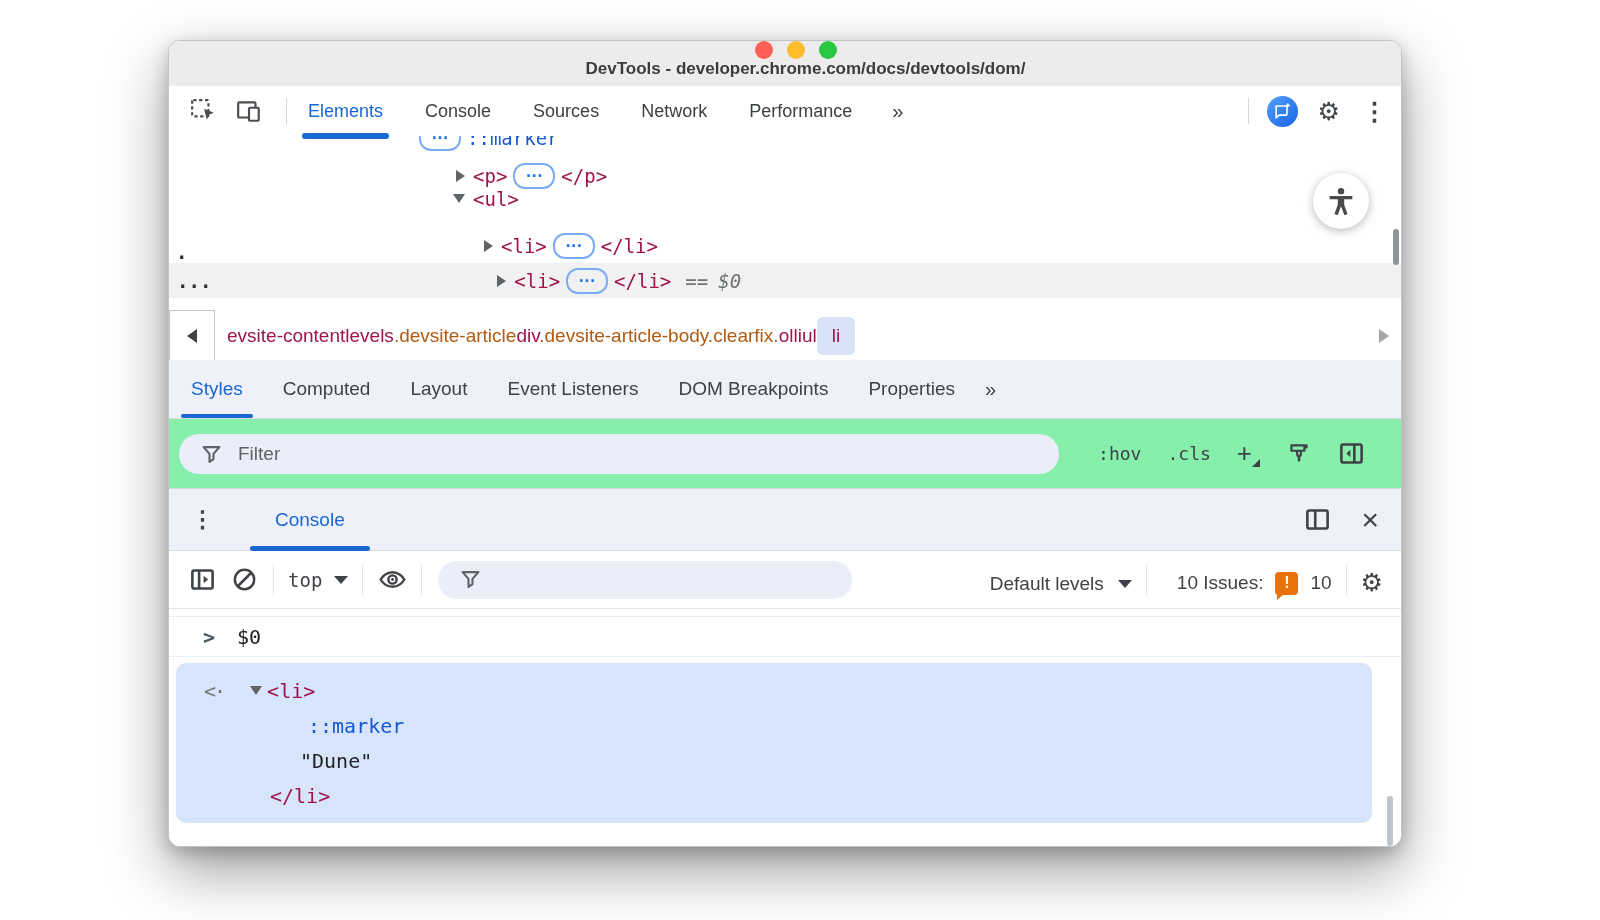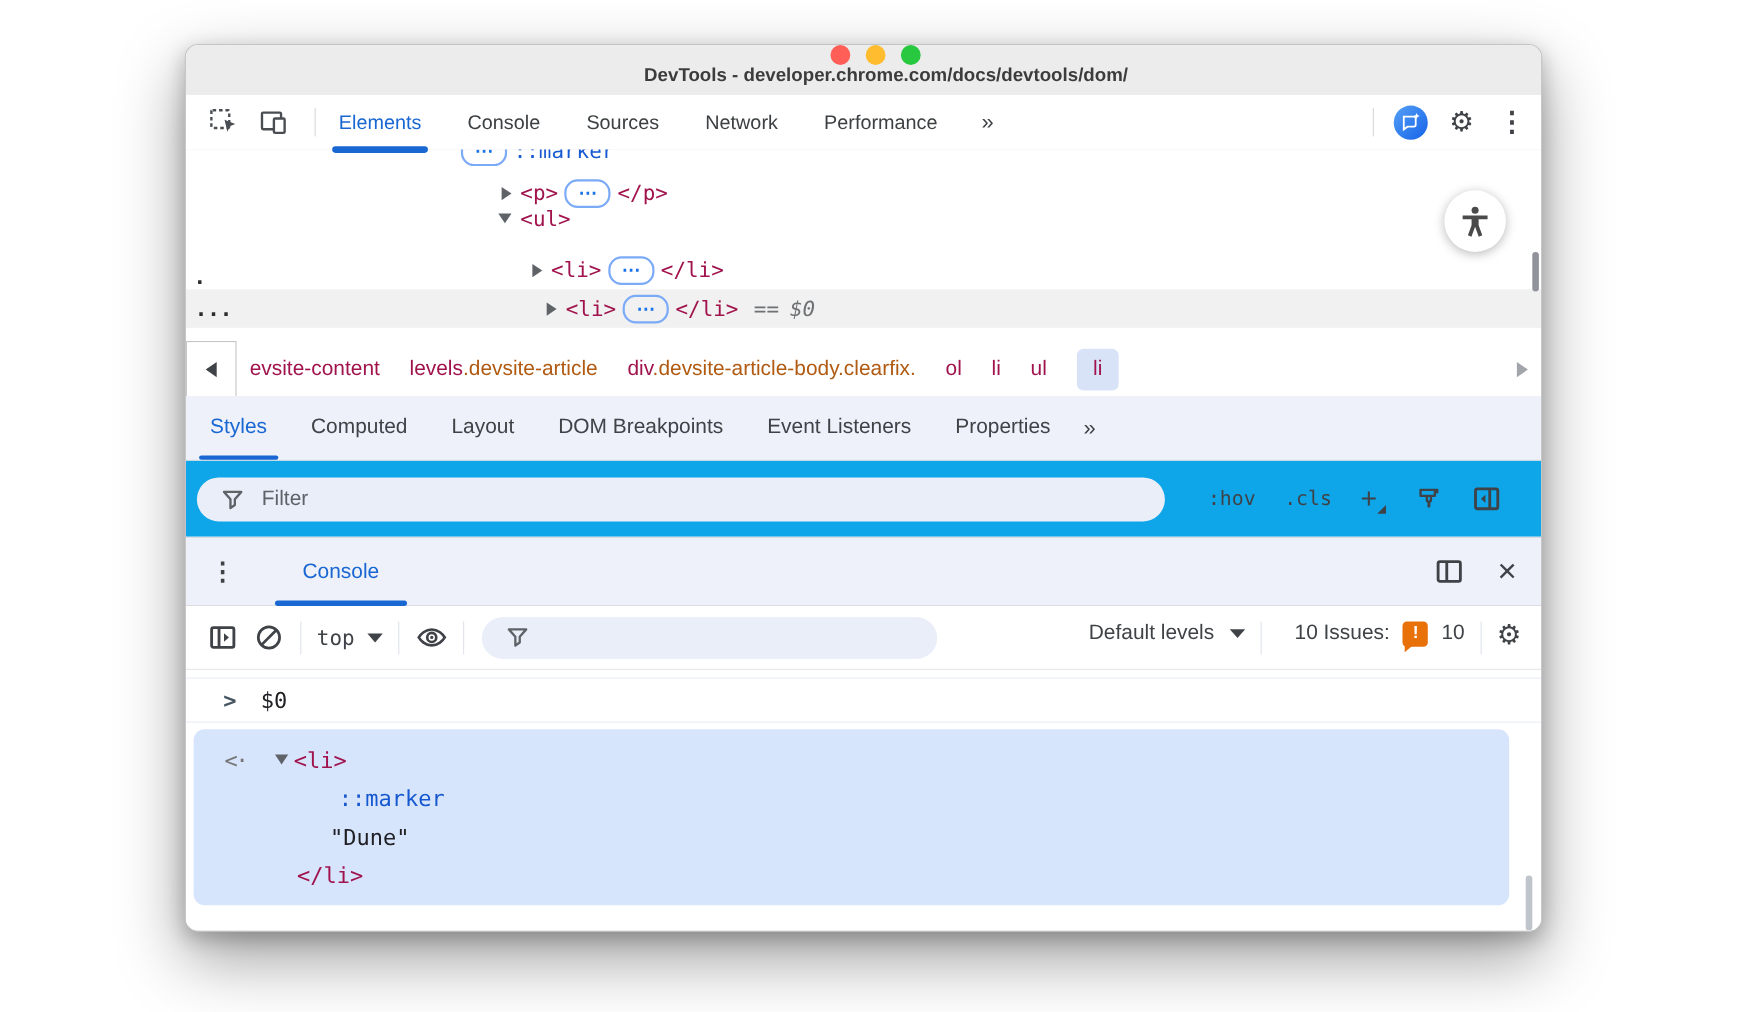--- a/index.html
+++ b/index.html
@@ -43,35 +43,35 @@
   .dollar{color:#6e7275;font-style:italic;font-family:"DejaVu Sans Mono",monospace;margin-left:10px;}
   .stray{position:absolute;color:#2b2b2b;font-weight:bold;font-family:"DejaVu Sans Mono",monospace;}
   .pseudo{color:#1558d0;font-family:"DejaVu Sans Mono",monospace;}
   .fab{position:absolute;left:1144px;top:37px;width:56px;height:56px;border-radius:50%;background:#fff;box-shadow:0 2px 10px rgba(0,0,0,.28);display:flex;align-items:center;justify-content:center;cursor:pointer;}
   .sbthumb{position:absolute;border-radius:3px;}
 
   
   .crumbbar{position:absolute;left:0;top:270px;width:100%;height:49px;background:#fff;border-bottom:1px solid #e4e4e4;display:flex;align-items:center;font-size:19px;}
   .crumb-btn{width:44px;height:49px;background:#fff;border:1px solid #c6c6c6;display:flex;align-items:center;justify-content:center;flex:none;cursor:pointer;}
   .tri-l{width:0;height:0;border-top:7px solid transparent;border-bottom:7px solid transparent;border-right:10px solid #3f4347;}
-  .crumbs{display:flex;align-items:center;gap:27px;margin-left:12px;white-space:nowrap;}
+  .crumbs{display:flex;align-items:center;margin-left:12px;white-space:nowrap;}
   .crumb{cursor:pointer;}
   .crumb .t{color:#a0134d;}
   .crumb .c{color:#b15a12;}
   .crumb.sel{background:#d9e3f8;border-radius:6px;padding:8px 15px;}
   .crumb-next{position:absolute;right:12px;width:0;height:0;border-top:7px solid transparent;border-bottom:7px solid transparent;border-left:10px solid #a2a6ab;cursor:pointer;}
 
   
   .sectabs{position:absolute;left:0;top:319px;width:100%;height:59px;background:#eef1f9;border-bottom:1px solid #dadce0;display:flex;align-items:center;gap:20px;padding-left:12px;box-sizing:border-box;font-size:19px;color:#3f4347;}
   .stab{position:relative;height:100%;display:flex;align-items:center;padding:0 10px;cursor:pointer;}
   .stab.active{color:#1967d2;}
   .stab.active::after{content:"";position:absolute;left:0;right:0;bottom:0;height:4px;border-radius:3px;background:#1967d2;}
 
   
-  .filterrow{position:absolute;left:0;top:378px;width:100%;height:69px;background:#0ea5e9;}
+  .filterrow{position:absolute;left:0;top:378px;width:100%;height:69px;background:#86efac;}
   .fpill{position:absolute;left:10px;top:15px;width:880px;height:40px;background:#e9eef9;border-radius:20px;display:flex;align-items:center;padding-left:22px;box-sizing:border-box;gap:16px;cursor:text;}
   .fpill .ph{color:#5f6368;font-size:19px;}
   .fr-right{position:absolute;right:36px;top:0;height:100%;display:flex;align-items:center;gap:26px;}
   .toggle{font-family:"DejaVu Sans Mono",monospace;font-size:18px;color:#3f4347;cursor:pointer;}
   .plusbtn{position:relative;font-size:26px;color:#3f4347;cursor:pointer;padding-right:8px;}
   .plusbtn .corner{position:absolute;right:0;bottom:2px;width:0;height:0;border-left:8px solid transparent;border-bottom:8px solid #3f4347;}
 
   
   .chead{position:absolute;left:0;top:447px;width:100%;height:63px;background:#eef1f9;border-top:1px solid #d8dbe2;border-bottom:1px solid #dadce0;display:flex;align-items:center;box-sizing:border-box;}
   .kebab{margin-left:22px;font-size:23px;font-weight:bold;color:#3f4347;cursor:pointer;line-height:1;}
@@ -80,21 +80,21 @@
   .ch-right{margin-left:auto;display:flex;align-items:center;gap:30px;padding-right:22px;}
   .xicon{font-size:30px;color:#3f4347;line-height:1;cursor:pointer;}
 
   
   .ctool{position:absolute;left:0;top:510px;width:100%;height:58px;background:#fff;border-bottom:1px solid #e4e4e4;display:flex;align-items:center;box-sizing:border-box;padding:0 18px;}
   .cicon{display:flex;align-items:center;justify-content:center;width:30px;height:30px;cursor:pointer;flex:none;}
   .tdiv{width:1px;height:30px;background:#dfe3ec;margin:0 14px;flex:none;}
   .topdd{display:flex;align-items:center;gap:12px;font-size:19px;color:#3f4347;font-family:"DejaVu Sans Mono",monospace;cursor:pointer;}
   .caret{width:0;height:0;border-left:7px solid transparent;border-right:7px solid transparent;border-top:8px solid #3f4347;}
   .cpill{width:414px;height:38px;background:#e9eef9;border-radius:19px;display:flex;align-items:center;padding-left:22px;box-sizing:border-box;margin-left:2px;cursor:text;flex:none;}
-  .ct-right{margin-left:auto;display:flex;align-items:flex-start;}
+  .ct-right{margin-left:auto;display:flex;align-items:flex-end;}
   .levels{display:flex;align-items:center;gap:14px;font-size:19px;color:#3f4347;cursor:pointer;}
   .issues{display:flex;align-items:center;gap:12px;font-size:19px;color:#3f4347;cursor:pointer;margin-left:16px;}
   .ibadge{position:relative;width:23px;height:23px;background:#e8710a;border-radius:4px;color:#fff;font-weight:bold;font-size:16px;display:flex;align-items:center;justify-content:center;}
   .ibadge::after{content:"";position:absolute;left:2px;bottom:-5px;border-top:6px solid #e8710a;border-right:7px solid transparent;}
 
   
   .cbody{position:absolute;left:0;top:568px;width:100%;height:237px;background:#fff;font-size:20px;}
   .promptrow{position:absolute;left:0;top:7px;width:100%;height:41px;border-top:1px solid #e9edf5;border-bottom:1px solid #e9edf5;display:flex;align-items:center;box-sizing:border-box;cursor:text;}
   .chev{margin-left:34px;color:#46555f;font-weight:bold;font-family:"DejaVu Sans Mono",monospace;}
   .cmd{margin-left:22px;color:#202124;font-family:"DejaVu Sans Mono",monospace;}
@@ -204,22 +204,22 @@
       <span class="crumb"><span class="t">ul</span></span>
       <span class="crumb sel"><span class="t">li</span></span>
     </div>
     <span class="crumb-next"></span>
   </div>
 
   <div class="sectabs">
     <div class="stab active">Styles</div>
     <div class="stab">Computed</div>
     <div class="stab">Layout</div>
+    <div class="stab">Event Listeners</div>
     <div class="stab">DOM Breakpoints</div>
-    <div class="stab">Event Listeners</div>
     <div class="stab">Properties</div>
     <div class="more">»</div>
   </div>
 
   <div class="filterrow">
     <div class="fpill">
       <svg width="21" height="21" viewBox="0 0 20 20" fill="none" stroke="#5f6368" stroke-width="2" stroke-linejoin="round">
         <path d="M2.5 3 h15 l-5.6 6.4 v5 l-3.8 2.6 v-7.6 z"></path>
       </svg>
       <span class="ph">Filter</span>

